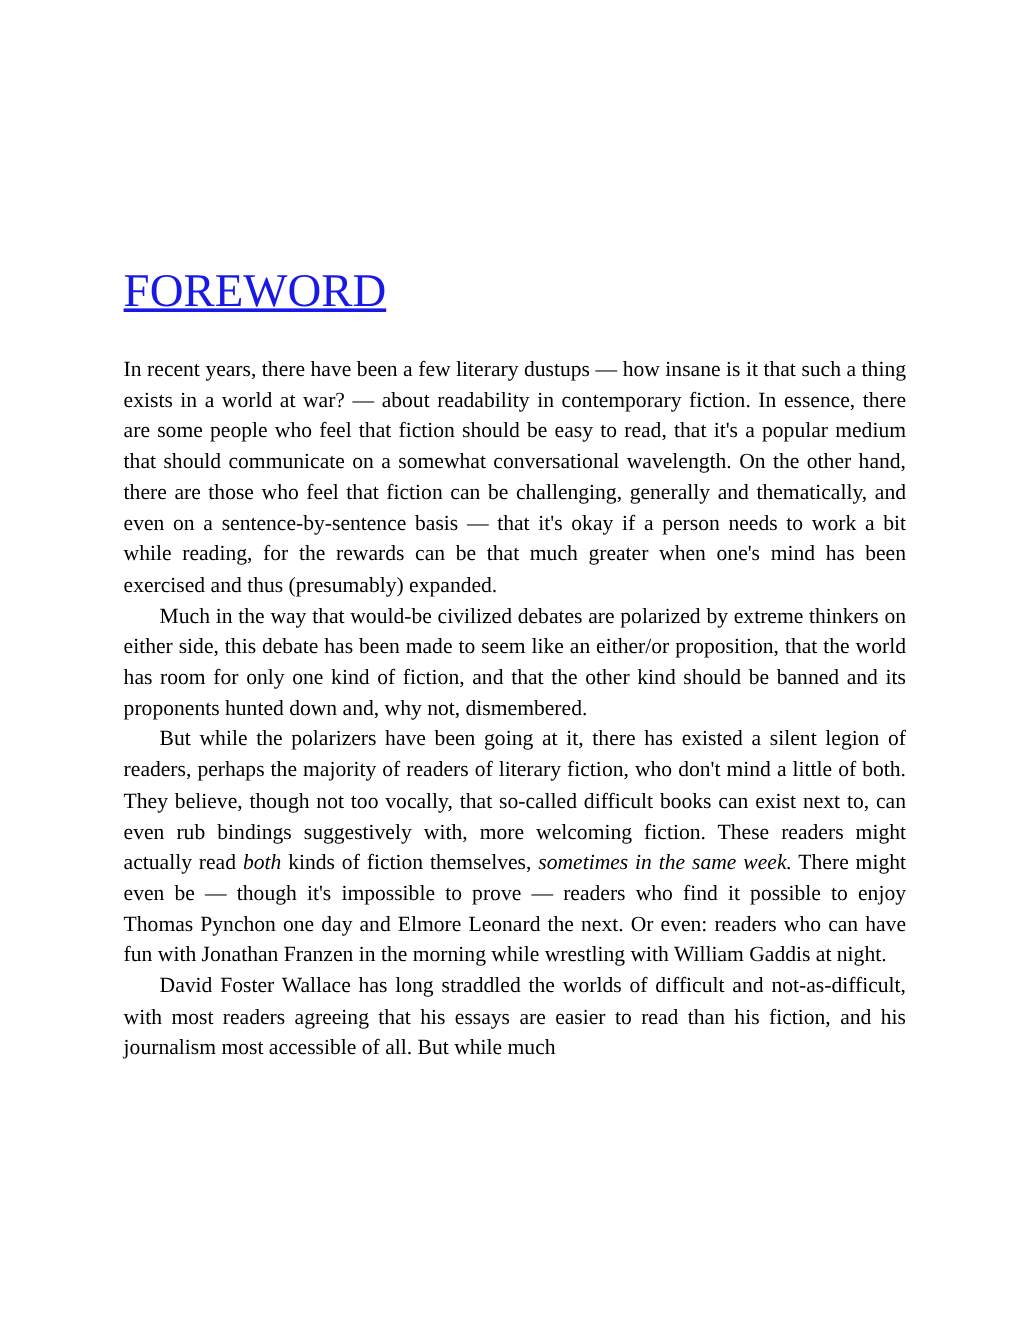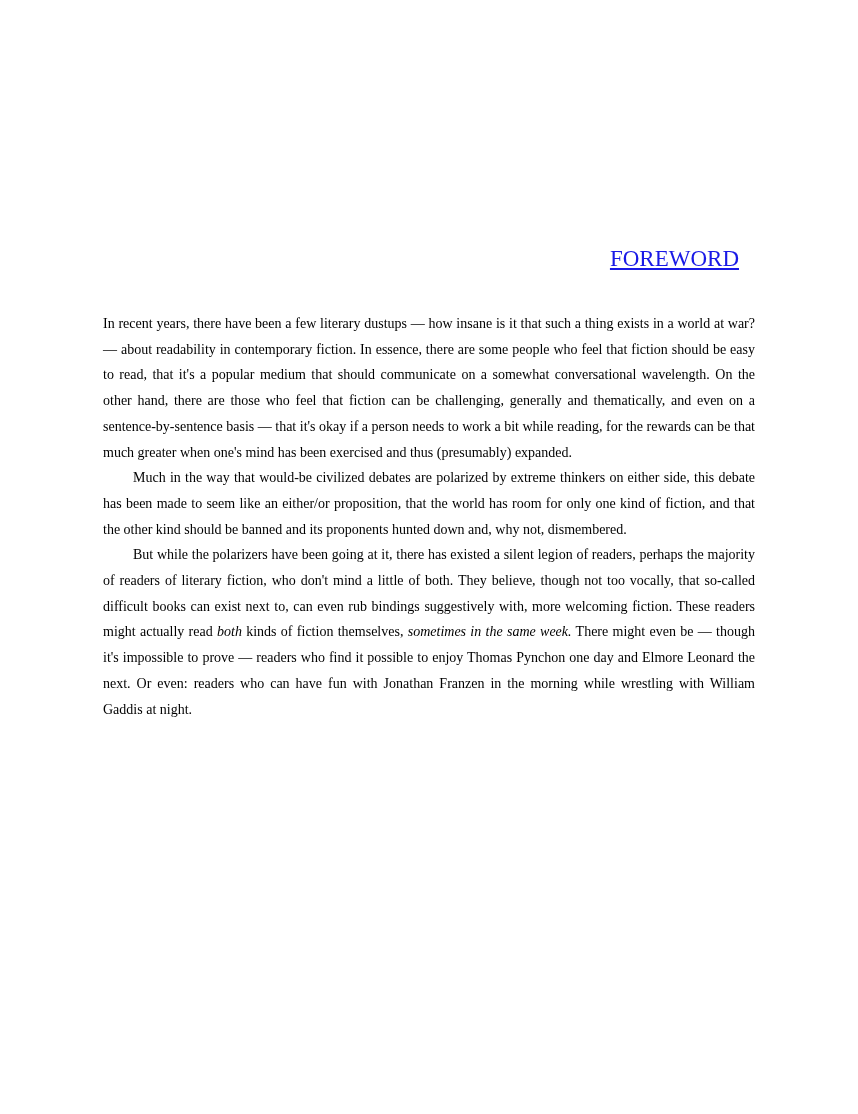--- a/index.html
+++ b/index.html
@@ -11,39 +11,39 @@
     position: relative;
     width: 858px;
     height: 1114px;
     box-sizing: border-box;
     background: #ffffff;
     padding: 228px 103px 0 103px;
     overflow: hidden;
     font-family: "Liberation Serif", serif;
   }
   .chapter-title {
-    margin: 16px;
-    text-align: right;
-    font-size: 23px;
+    margin: 0;
+    text-align: left;
+    font-size: 39px;
     line-height: 30px;
     font-weight: 400;
     font-family: "Liberation Serif", serif;
   }
   .chapter-title a {
     text-decoration: underline;
     cursor: pointer;
   }
   .body-text {
     margin-top: 37px;
   }
   p.para {
     margin: 0;
     padding: 0;
     text-align: justify;
-    font-size: 14px;
+    font-size: 18px;
     line-height: 25.7px;
     color: #000000;
     font-family: "Liberation Serif", serif;
   }
   p.para.indent {
     text-indent: 30px;
   }
   p.para em {
   }
 </style>
@@ -51,14 +51,15 @@
 <body>
 
 <div class="page">
   <h1 class="chapter-title">
     <a style="color: rgb(25, 25, 230);">FOREWORD</a>
   </h1>
   <div class="body-text">
       <p class="para"><span>In recent years, there have been a few literary dustups — how insane is it that such a thing exists in a world at war? — about readability in contemporary fiction. In essence, there are some people who feel that fiction should be easy to read, that it's a popular medium that should communicate on a somewhat conversational wavelength. On the other hand, there are those who feel that fiction can be challenging, generally and thematically, and even on a sentence-by-sentence basis — that it's okay if a person needs to work a bit while reading, for the rewards can be that much greater when one's mind has been exercised and thus (presumably) expanded.</span></p>
       <p class="para indent"><span>Much in the way that would-be civilized debates are polarized by extreme thinkers on either side, this debate has been made to seem like an either/or proposition, that the world has room for only one kind of fiction, and that the other kind should be banned and its proponents hunted down and, why not, dismembered.</span></p>
       <p class="para indent"><span>But while the polarizers have been going at it, there has existed a silent legion of readers, perhaps the majority of readers of literary fiction, who don't mind a little of both. They believe, though not too vocally, that so-called difficult books can exist next to, can even rub bindings suggestively with, more welcoming fiction. These readers might actually read </span><em>both</em><span> kinds of fiction themselves, </span><em>sometimes in the same week.</em><span> There might even be — though it's impossible to prove — readers who find it possible to enjoy Thomas Pynchon one day and Elmore Leonard the next. Or even: readers who can have fun with Jonathan Franzen in the morning while wrestling with William Gaddis at night.</span></p>
+      <p class="para indent"><span>David Foster Wallace has long straddled the worlds of difficult and not-as-difficult, with most readers agreeing that his essays are easier to read than his fiction, and his journalism most accessible of all. But while much</span></p>
     </div>
 </div>
 
 </body></html>

